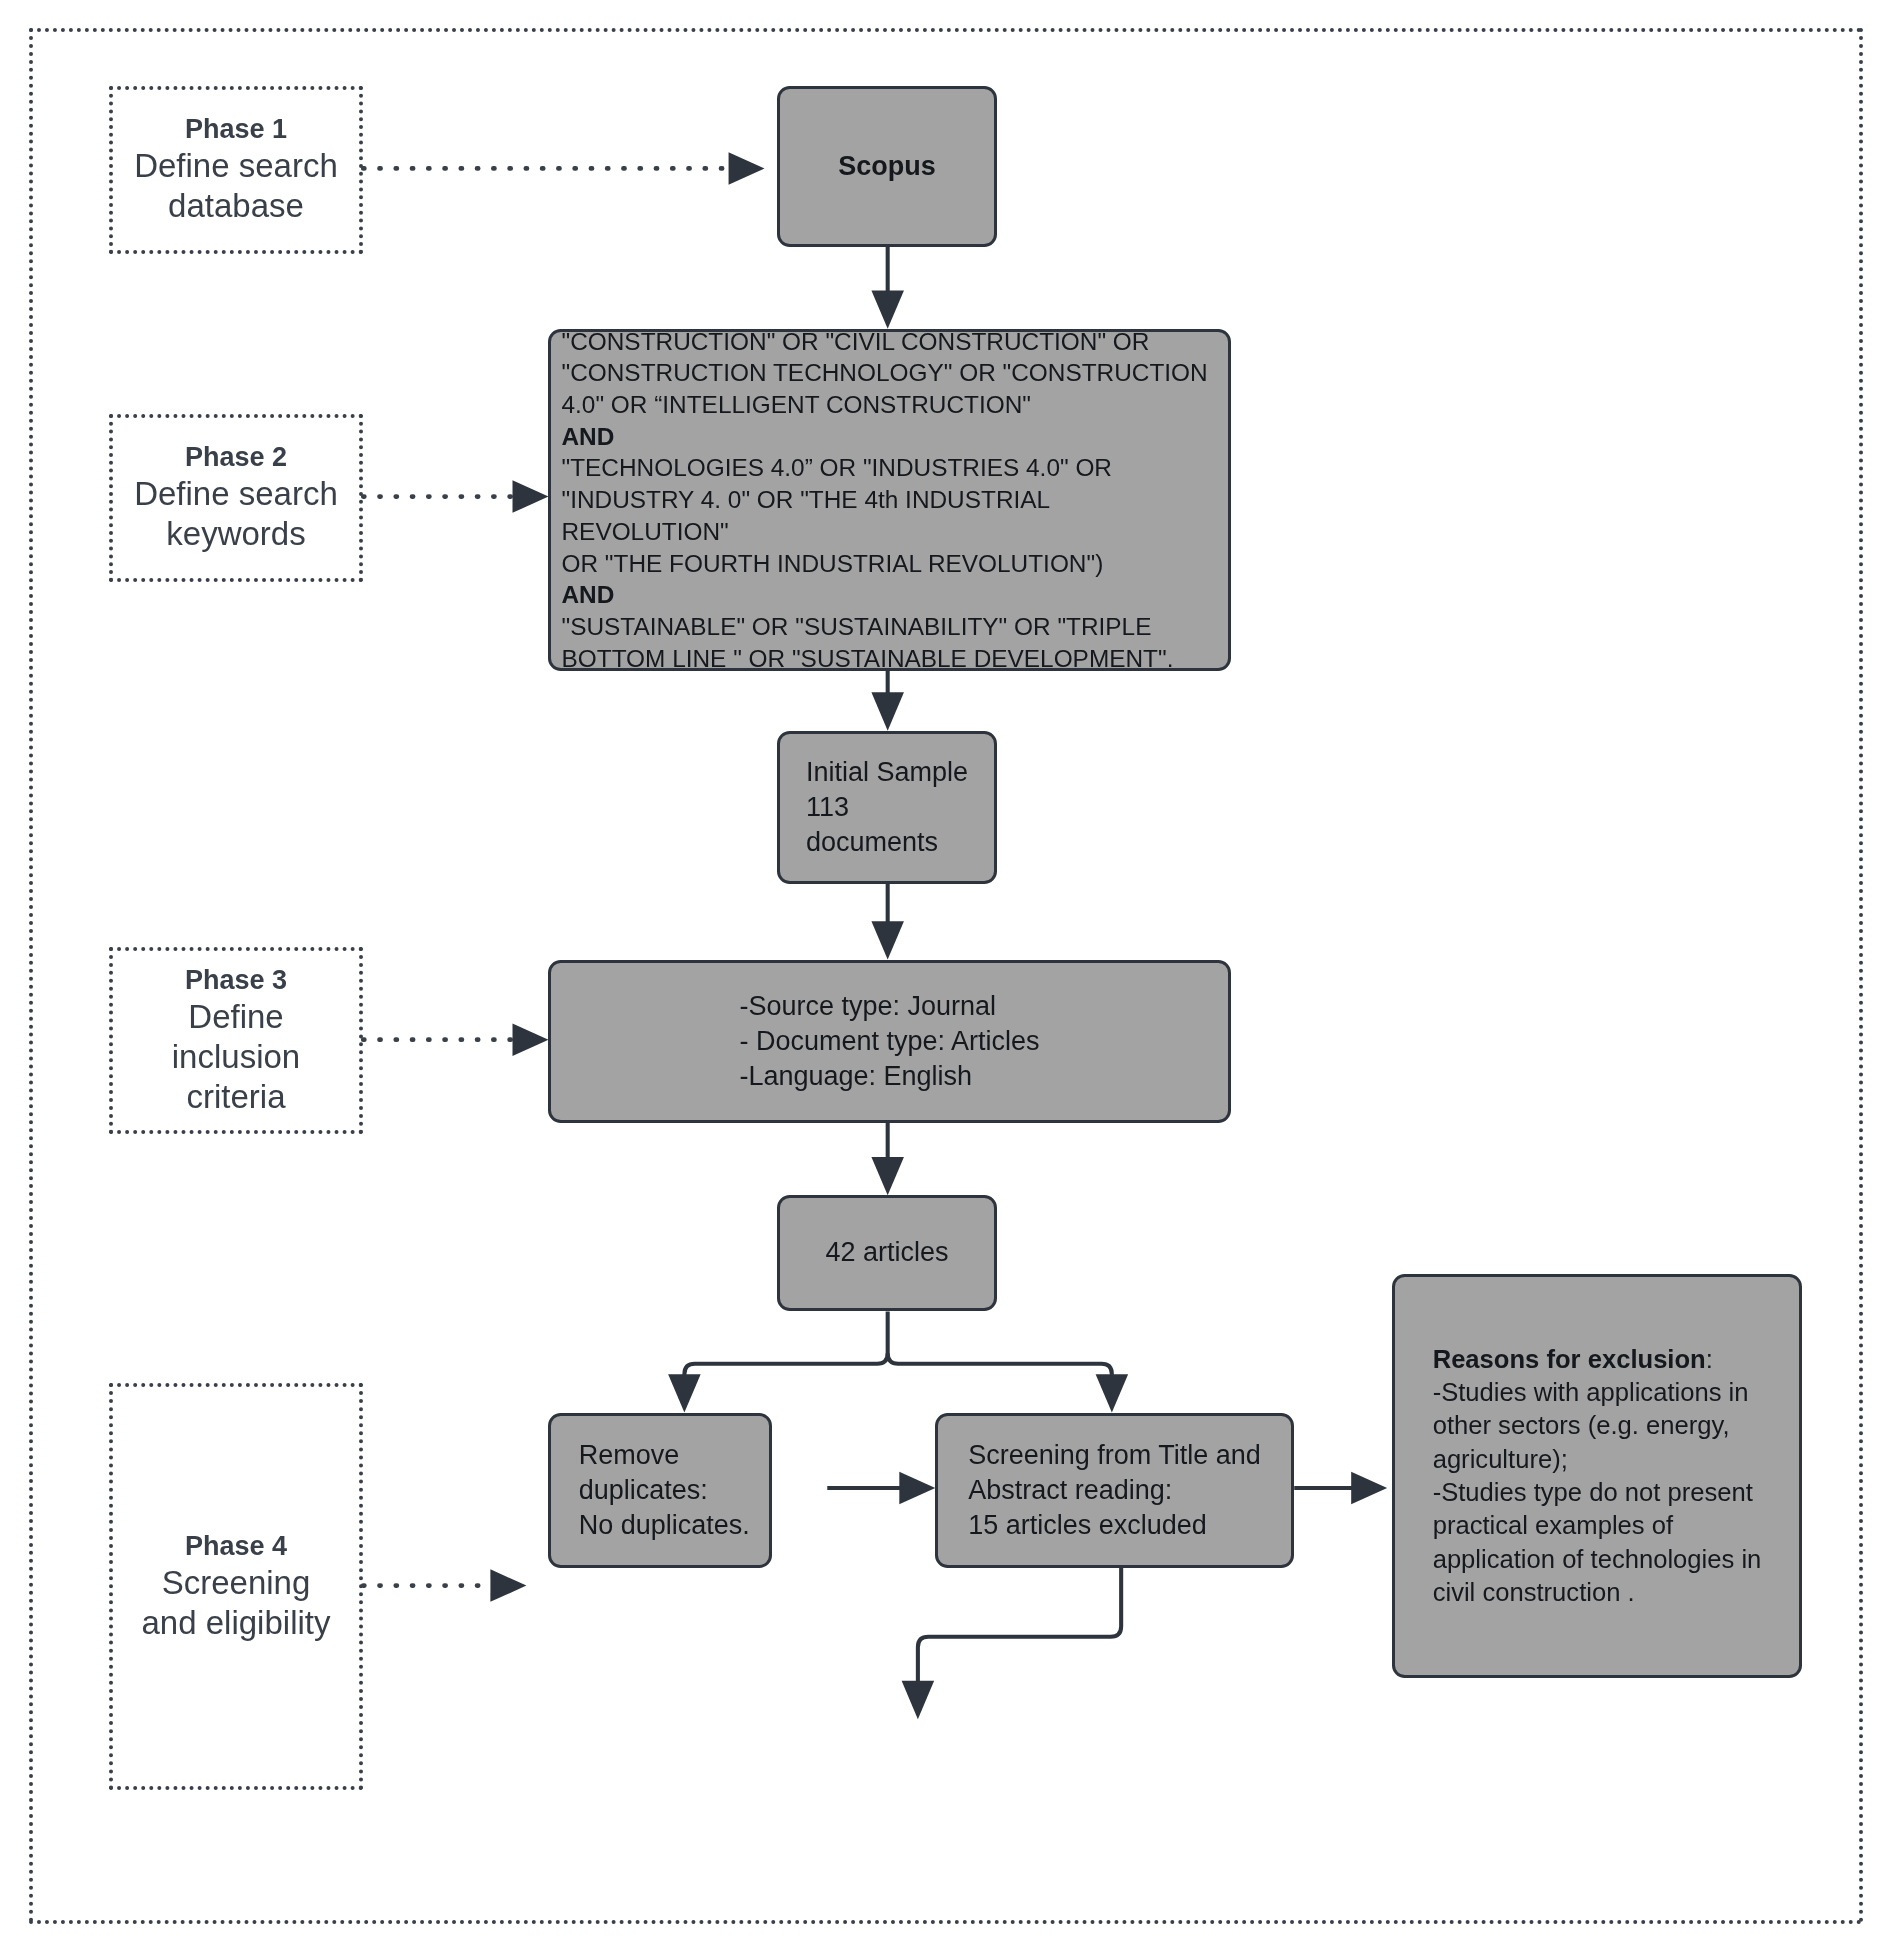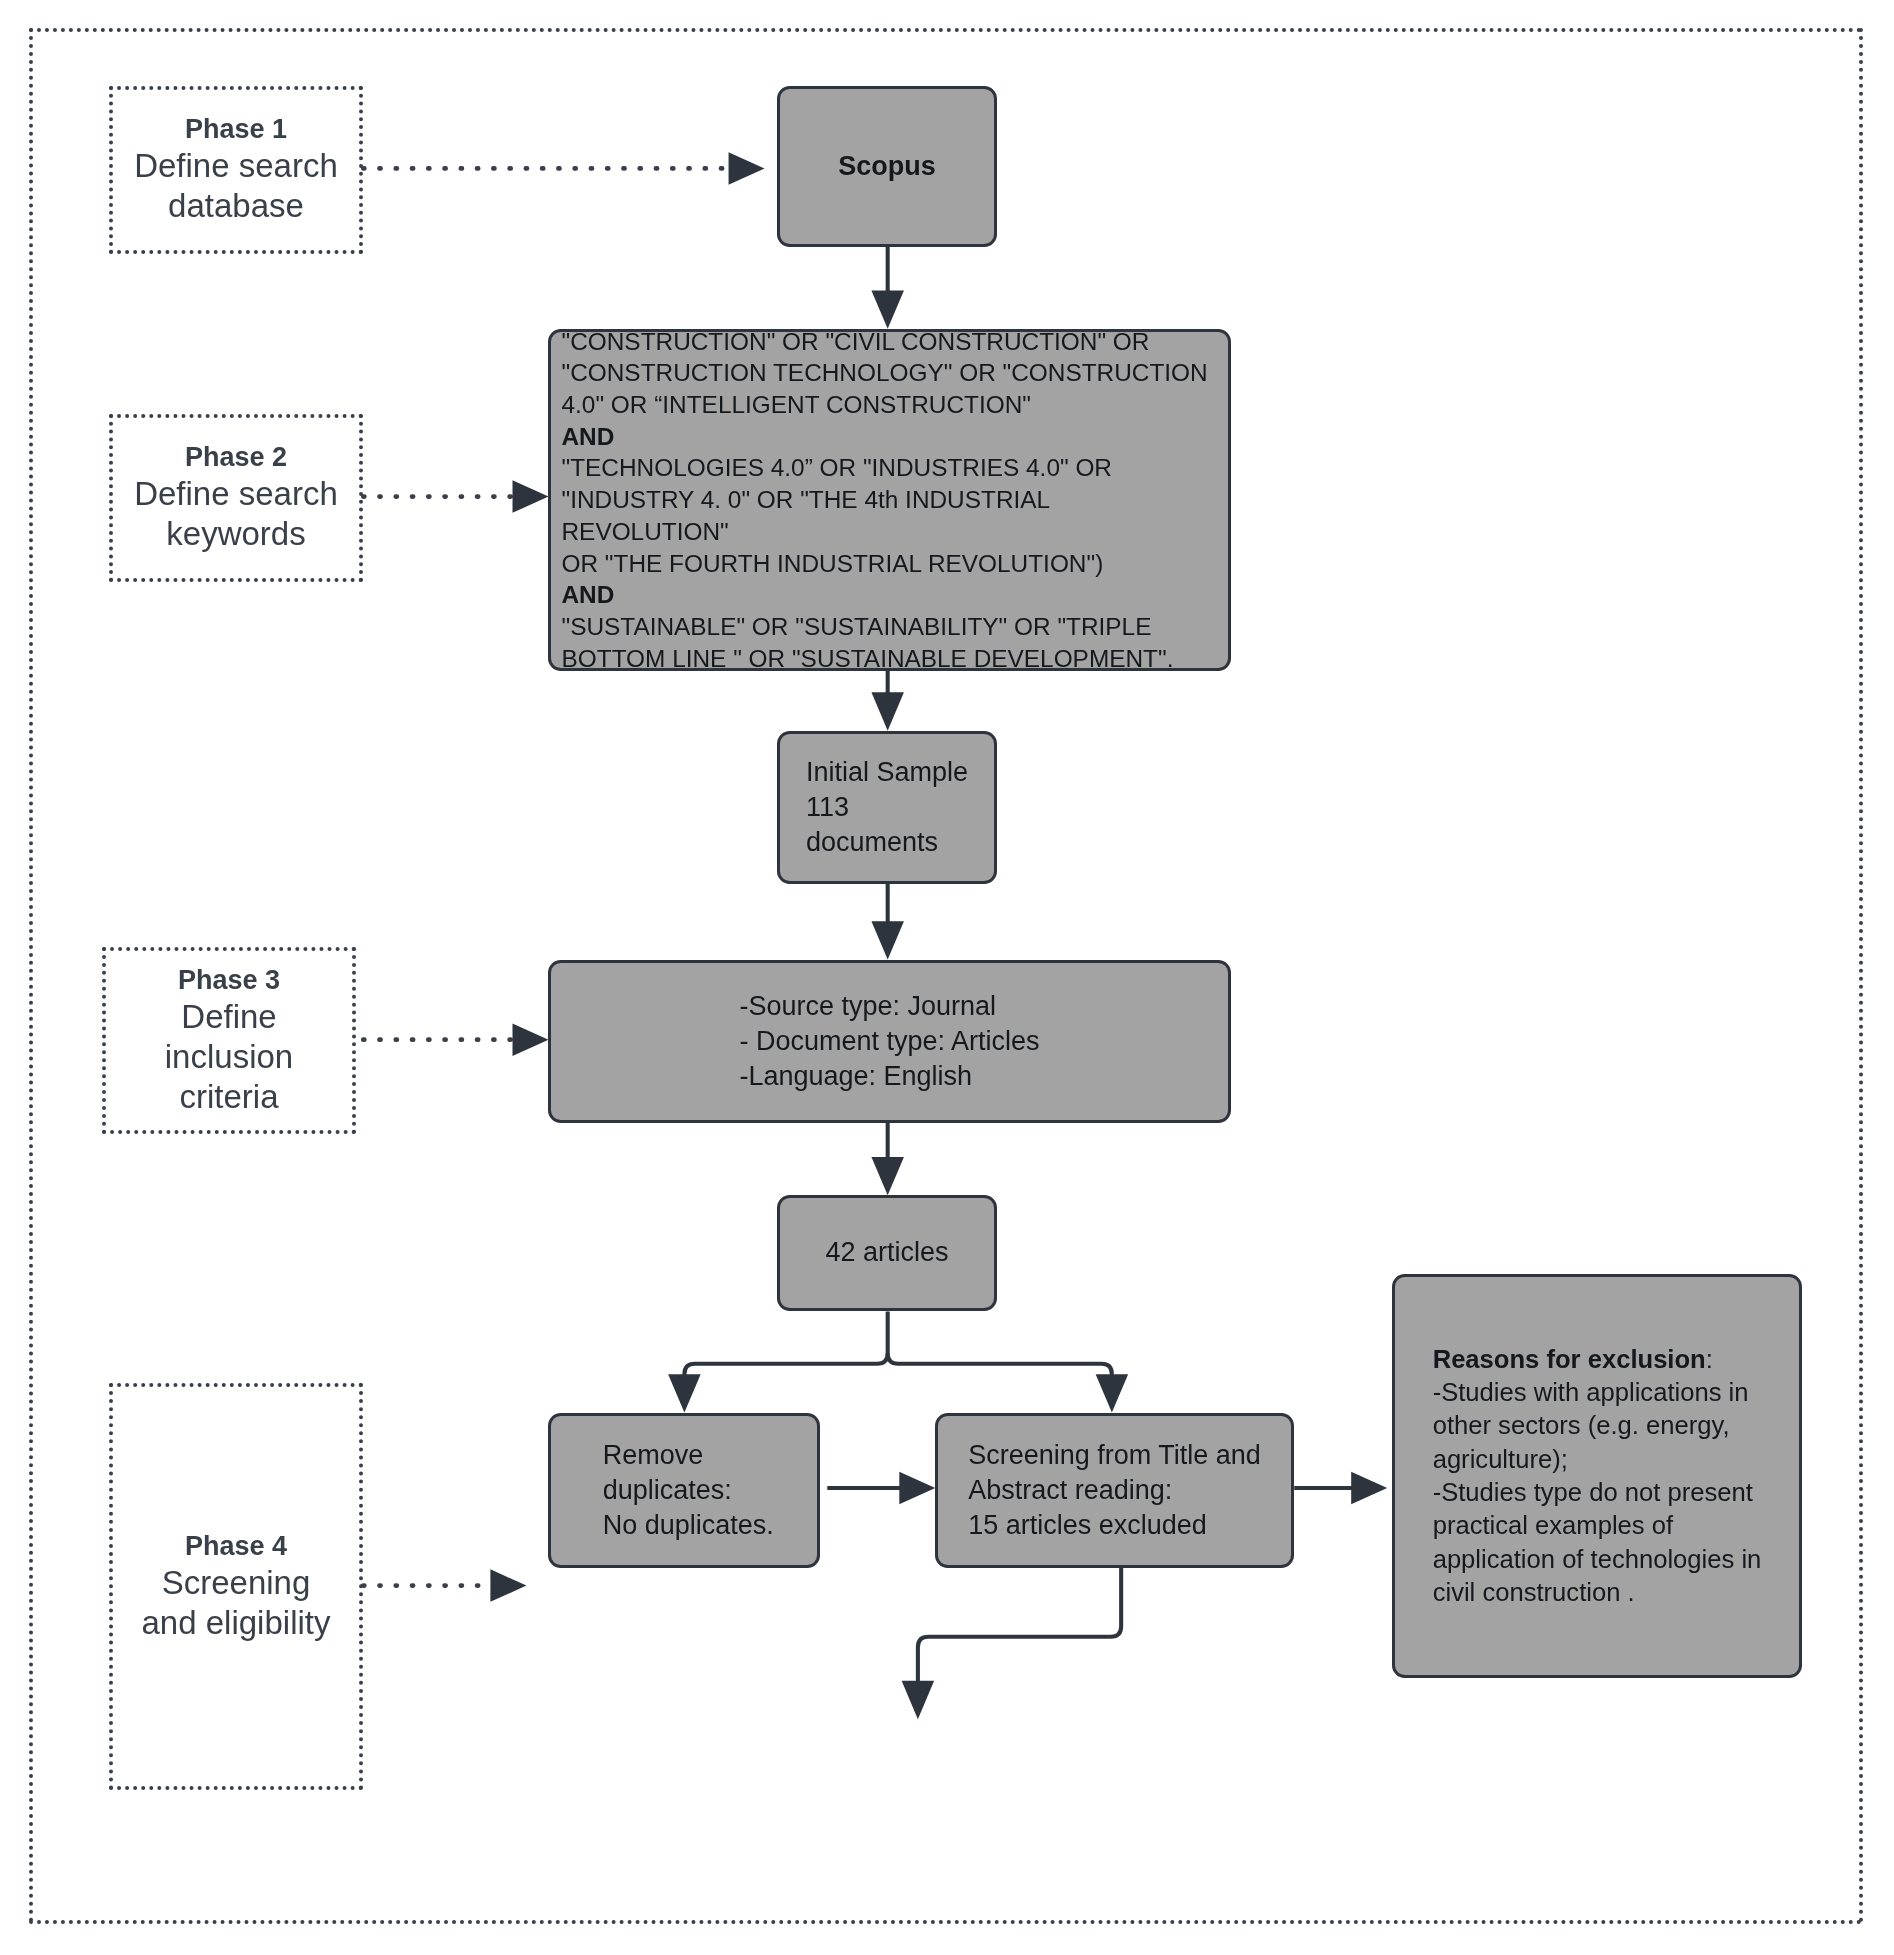--- a/index.html
+++ b/index.html
@@ -110,21 +110,21 @@
     <span class="sub">Define search</span>
     <span class="sub">database</span>
   </div>
 
   <div class="phase-label" style="left:109px;top:414px;width:254px;height:168px;">
     <span class="ttl">Phase 2</span>
     <span class="sub">Define search</span>
     <span class="sub">keywords</span>
   </div>
 
-  <div class="phase-label" style="left:102px;top:947px;width:254px;height:187px;">
+  <div class="phase-label" style="left:109px;top:947px;width:254px;height:187px;">
     <span class="ttl">Phase 3</span>
     <span class="sub">Define</span>
     <span class="sub">inclusion</span>
     <span class="sub">criteria</span>
   </div>
 
   <div class="phase-label" style="left:109px;top:1383px;width:254px;height:407px;">
     <span class="ttl">Phase 4</span>
     <span class="sub">Screening</span>
     <span class="sub">and eligibility</span>
@@ -162,21 +162,21 @@
       <span class="line">-Source type: Journal</span>
       <span class="line">- Document type: Articles</span>
       <span class="line">-Language: English</span>
     </div>
   </div>
 
   <div class="node" style="left:777px;top:1195px;width:220px;height:116px;font-size:27px;">
     <span>42 articles</span>
   </div>
 
-  <div class="node" style="left:548px;top:1413px;width:272px;height:155px;font-size:27px;padding-left:19px;">
+  <div class="node" style="left:548px;top:1413px;width:224px;height:155px;font-size:27px;padding-left:19px;">
     <div>
       <span class="line">Remove</span>
       <span class="line">duplicates:</span>
       <span class="line">No duplicates.</span>
     </div>
   </div>
 
   <div class="node" style="left:935px;top:1413px;width:359px;height:155px;font-size:27px;">
     <div>
       <span class="line">Screening from Title and</span>

